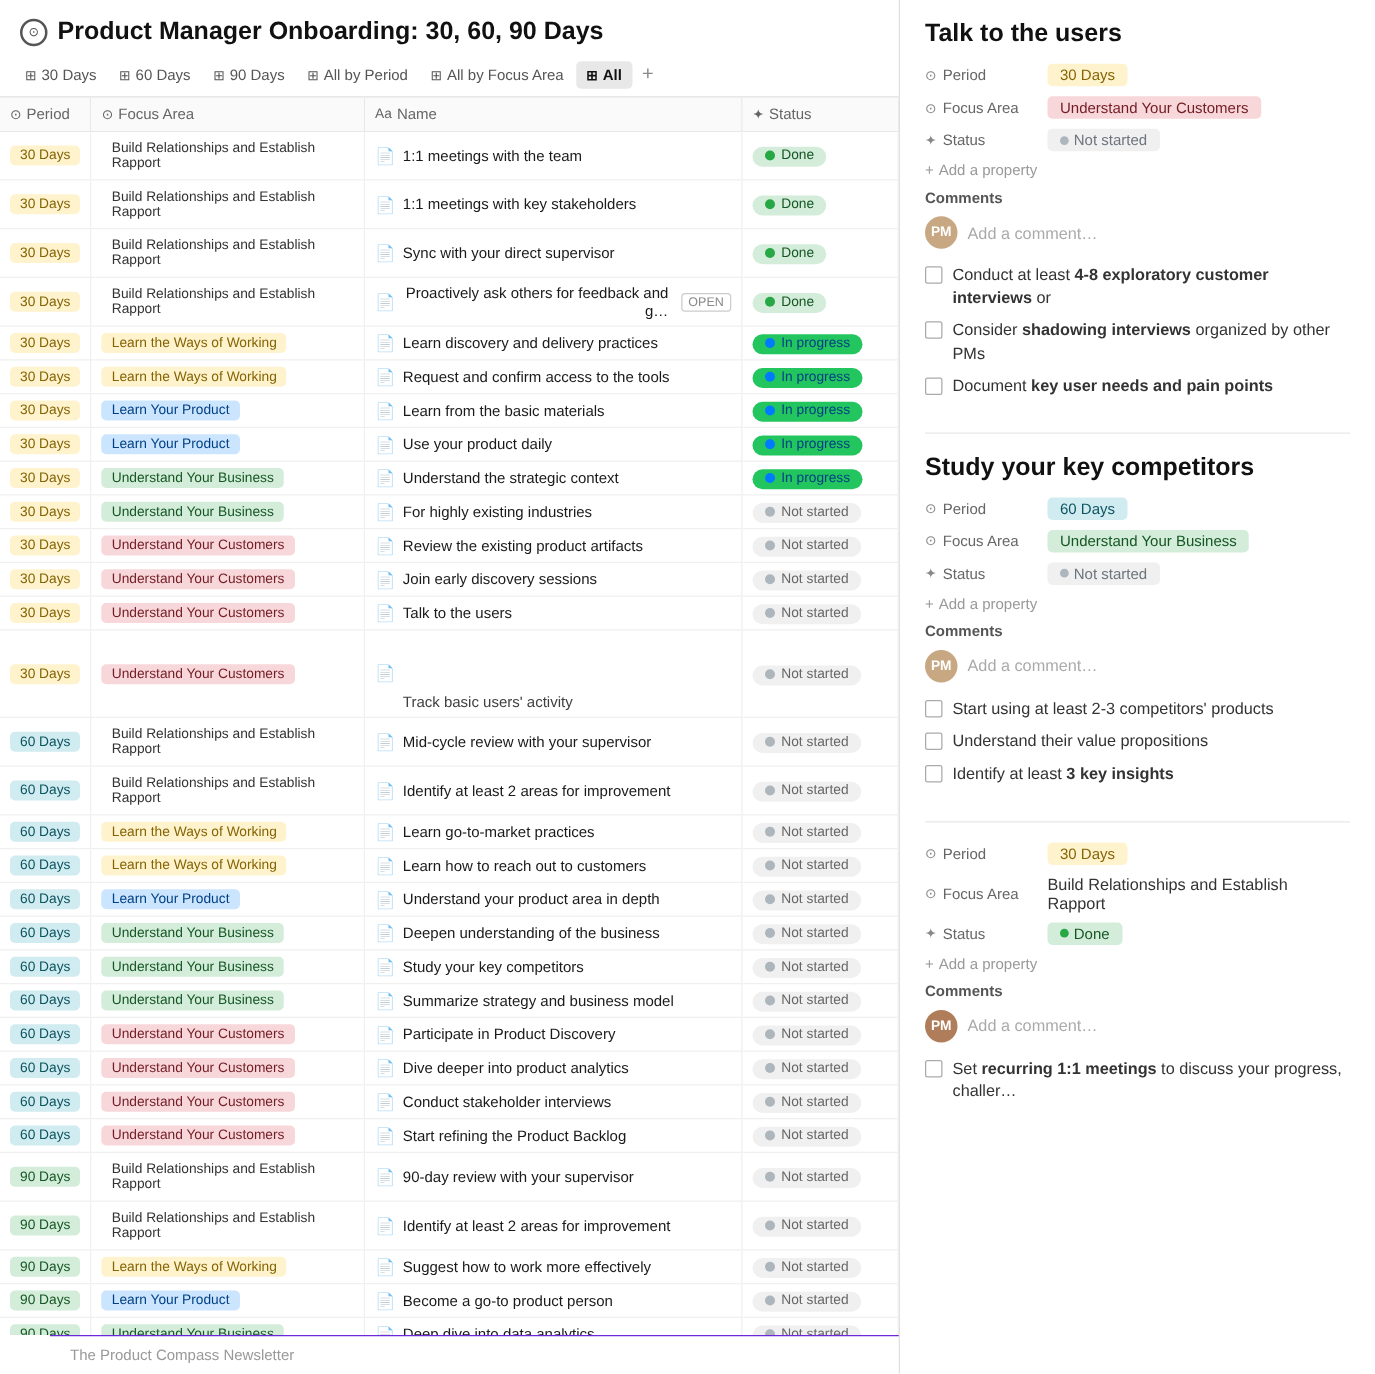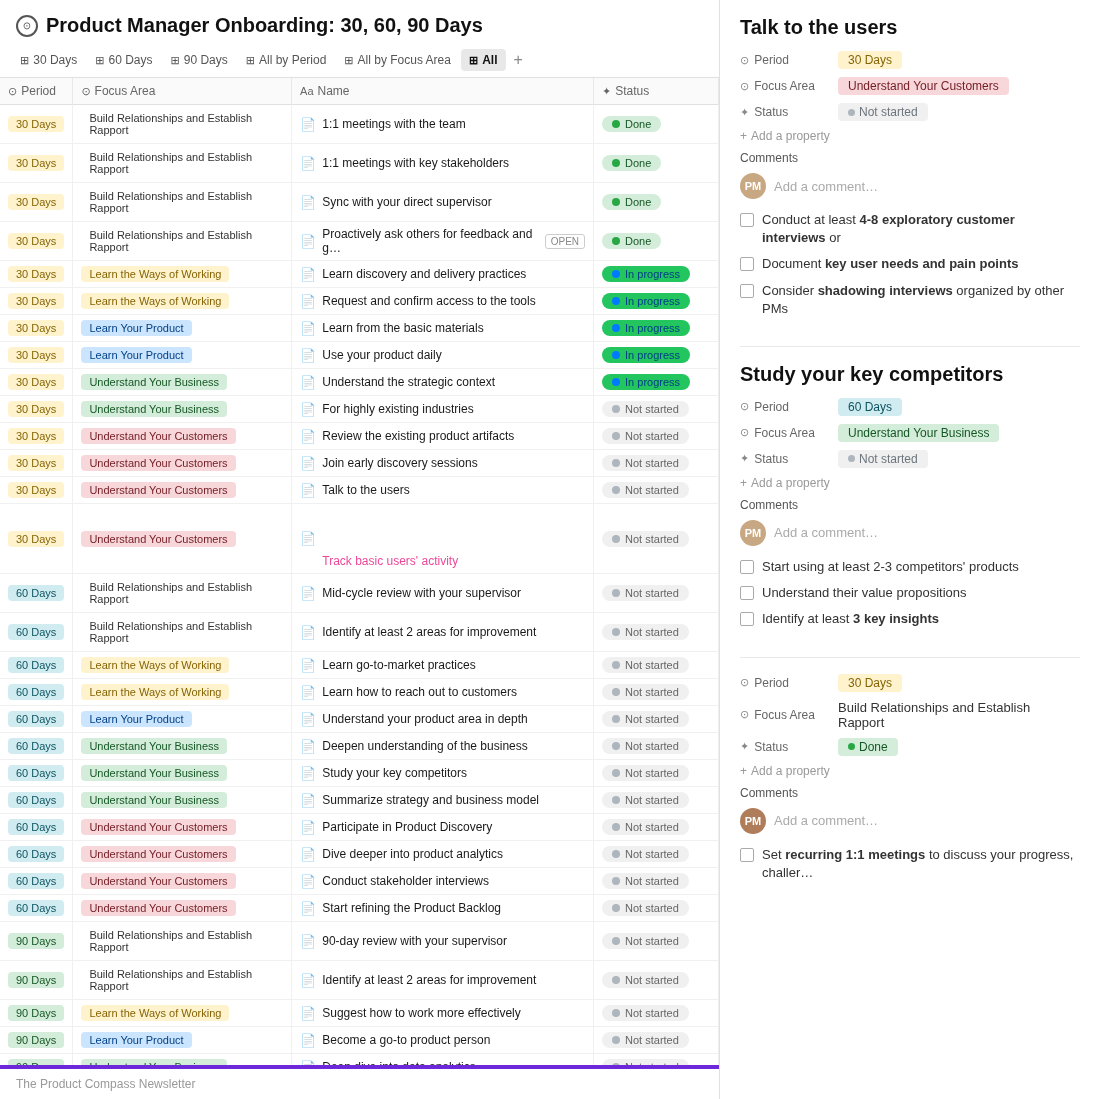--- a/index.html
+++ b/index.html
@@ -22,21 +22,21 @@
 
     .table-wrapper { flex: 1; overflow-y: auto; overflow-x: hidden; }
     table { width: 100%; border-collapse: collapse; }
     thead tr { background: #fafafa; border-bottom: 1px solid #e0e0e0; position: sticky; top: 0; z-index: 10; }
     thead th { padding: 6px 8px; text-align: left; font-size: 12px; font-weight: 500; color: #666; border-right: 1px solid #e8e8e8; white-space: nowrap; }
     tbody tr { border-bottom: 1px solid #f0f0f0; }
     tbody td { padding: 5px 8px; font-size: 12px; color: #333; border-right: 1px solid #f0f0f0; vertical-align: middle; }
 
     .col-period { width: 70px; }
     .col-focus { width: 210px; }
-    .col-name { width: 290px; }
+    .col-name { width: 290px; text-align: right; }
     .col-status { width: 120px; }
 
     .period-badge { display: inline-block; padding: 2px 8px; border-radius: 4px; font-size: 11px; font-weight: 500; }
     .period-30 { background: #fff3cd; color: #856404; }
     .period-60 { background: #d1ecf1; color: #0c5460; }
     .period-90 { background: #d4edda; color: #155724; }
 
     .focus-badge { display: inline-block; padding: 2px 8px; border-radius: 4px; font-size: 11px; font-weight: 500; }
     .focus-build { color: #333; }
     .focus-ways { background: #fff3cd; color: #856404; }
@@ -46,21 +46,21 @@
 
     .name-cell { display: flex; align-items: center; gap: 6px; }
     .doc-icon { font-size: 13px; color: #888; flex-shrink: 0; }
     .open-badge { display: inline-block; margin-left: 4px; padding: 1px 5px; border: 1px solid #ccc; border-radius: 3px; font-size: 10px; color: #888; }
 
     .status-pill { padding: 2px 10px; border-radius: 10px; font-size: 11px; font-weight: 500; }
     .pill-done { background: #d4edda; color: #155724; }
     .pill-inprogress { background: #22c55e; color: #004085; }
     .pill-notstarted { background: #f0f0f0; color: #666; }
 
-    .footer-note { padding: 8px 16px; font-size: 12px; color: #999; border-top: 4px solid #6d28d9; }
+    .footer-note { padding: 8px 16px; font-size: 12px; color: #999; border-top: 1px solid #6d28d9; margin-left: 40px; }
 
     
     .right-panel { flex: 1; overflow-y: auto; padding: 16px 20px; background: #fff; }
 
     .detail-section { margin-bottom: 28px; }
     .detail-section h2 { font-size: 20px; font-weight: 700; margin-bottom: 12px; color: #111; }
 
     .property-row { display: flex; align-items: center; gap: 8px; margin-bottom: 8px; font-size: 13px; }
     .property-label { display: flex; align-items: center; gap: 5px; color: #666; width: 90px; flex-shrink: 0; font-size: 12px; }
     .prop-icon { font-size: 11px; color: #888; }
@@ -70,21 +70,21 @@
     .tag-60days { background: #d1ecf1; color: #0c5460; }
     .tag-understand-customers { background: #f8d7da; color: #721c24; }
     .tag-understand-business { background: #d4edda; color: #155724; }
     .tag-not-started { background: #f0f0f0; color: #6c757d; display: inline-flex; align-items: center; gap: 4px; }
     .tag-done { background: #d4edda; color: #155724; display: inline-flex; align-items: center; gap: 4px; }
     .small-dot { width: 7px; height: 7px; border-radius: 50%; background: #adb5bd; }
     .small-dot-green { background: #28a745; }
 
     .add-property { color: #999; font-size: 12px; cursor: pointer; display: flex; align-items: center; gap: 4px; margin-bottom: 8px; }
 
-    .comments-label { font-size: 12px; font-weight: 400; color: #555; margin-bottom: 8px; }
+    .comments-label { font-size: 12px; font-weight: 700; color: #555; margin-bottom: 8px; }
     .comment-input { display: flex; align-items: center; gap: 8px; margin-bottom: 12px; }
     .avatar { width: 26px; height: 26px; border-radius: 50%; background: #c7a882; display: flex; align-items: center; justify-content: center; font-size: 11px; color: #fff; font-weight: 600; flex-shrink: 0; }
     .comment-placeholder { color: #aaa; font-size: 13px; }
 
     .checklist { margin: 10px 0; }
     .check-item { display: flex; align-items: flex-start; gap: 8px; margin-bottom: 8px; font-size: 13px; line-height: 1.4; }
     .check-box { width: 14px; height: 14px; border: 1.5px solid #aaa; border-radius: 2px; flex-shrink: 0; margin-top: 2px; }
     .check-text { color: #333; }
     .check-text b { font-weight: 700; }
 
@@ -306,21 +306,21 @@
                 </div>
               </td>
               <td class="col-status"><span class="status-pill pill-notstarted"><span style="display:inline-flex;align-items:center;gap:5px;"><span style="width:8px;height:8px;border-radius:50%;background:#adb5bd;display:inline-block;"></span>Not started</span></span></td>
             </tr>
             <tr>
               <td class="col-period"><span class="period-badge period-30">30 Days</span></td>
               <td class="col-focus"><span class="focus-badge focus-customers">Understand Your Customers</span></td>
               <td class="col-name">
                 <div class="name-cell">
                   <span class="doc-icon">📄</span>
-                  <span style="cursor: pointer; color: #ec4899; margin-top: 45px;">Track basic users' activity</span>
+                  <span style="cursor: pointer; color: #404040; margin-top: 45px;">Track basic users' activity</span>
                 </div>
               </td>
               <td class="col-status"><span class="status-pill pill-notstarted"><span style="display:inline-flex;align-items:center;gap:5px;"><span style="width:8px;height:8px;border-radius:50%;background:#adb5bd;display:inline-block;"></span>Not started</span></span></td>
             </tr>
             <tr>
               <td class="col-period"><span class="period-badge period-60">60 Days</span></td>
               <td class="col-focus"><span class="focus-badge focus-build">Build Relationships and Establish Rapport</span></td>
               <td class="col-name">
                 <div class="name-cell">
                   <span class="doc-icon">📄</span>
@@ -569,25 +569,25 @@
         <span class="comment-placeholder">Add a comment…</span>
       </div>
 
       <div class="checklist">
         <div class="check-item">
           <div class="check-box"></div>
           <span class="check-text">Conduct at least <b>4-8 exploratory customer interviews</b> or</span>
         </div>
         <div class="check-item">
           <div class="check-box"></div>
-          <span class="check-text">Document <b>key user needs and pain points</b></span>
+          <span class="check-text">Consider <b>shadowing interviews</b> organized by other PMs</span>
         </div>
         <div class="check-item">
           <div class="check-box"></div>
-          <span class="check-text">Consider <b>shadowing interviews</b> organized by other PMs</span>
+          <span class="check-text">Document <b>key user needs and pain points</b></span>
         </div>
       </div>
     </div>
 
     <div class="divider"></div>
 
     <div class="detail-section">
       <h2>Study your key competitors</h2>
 
       <div class="property-row">

